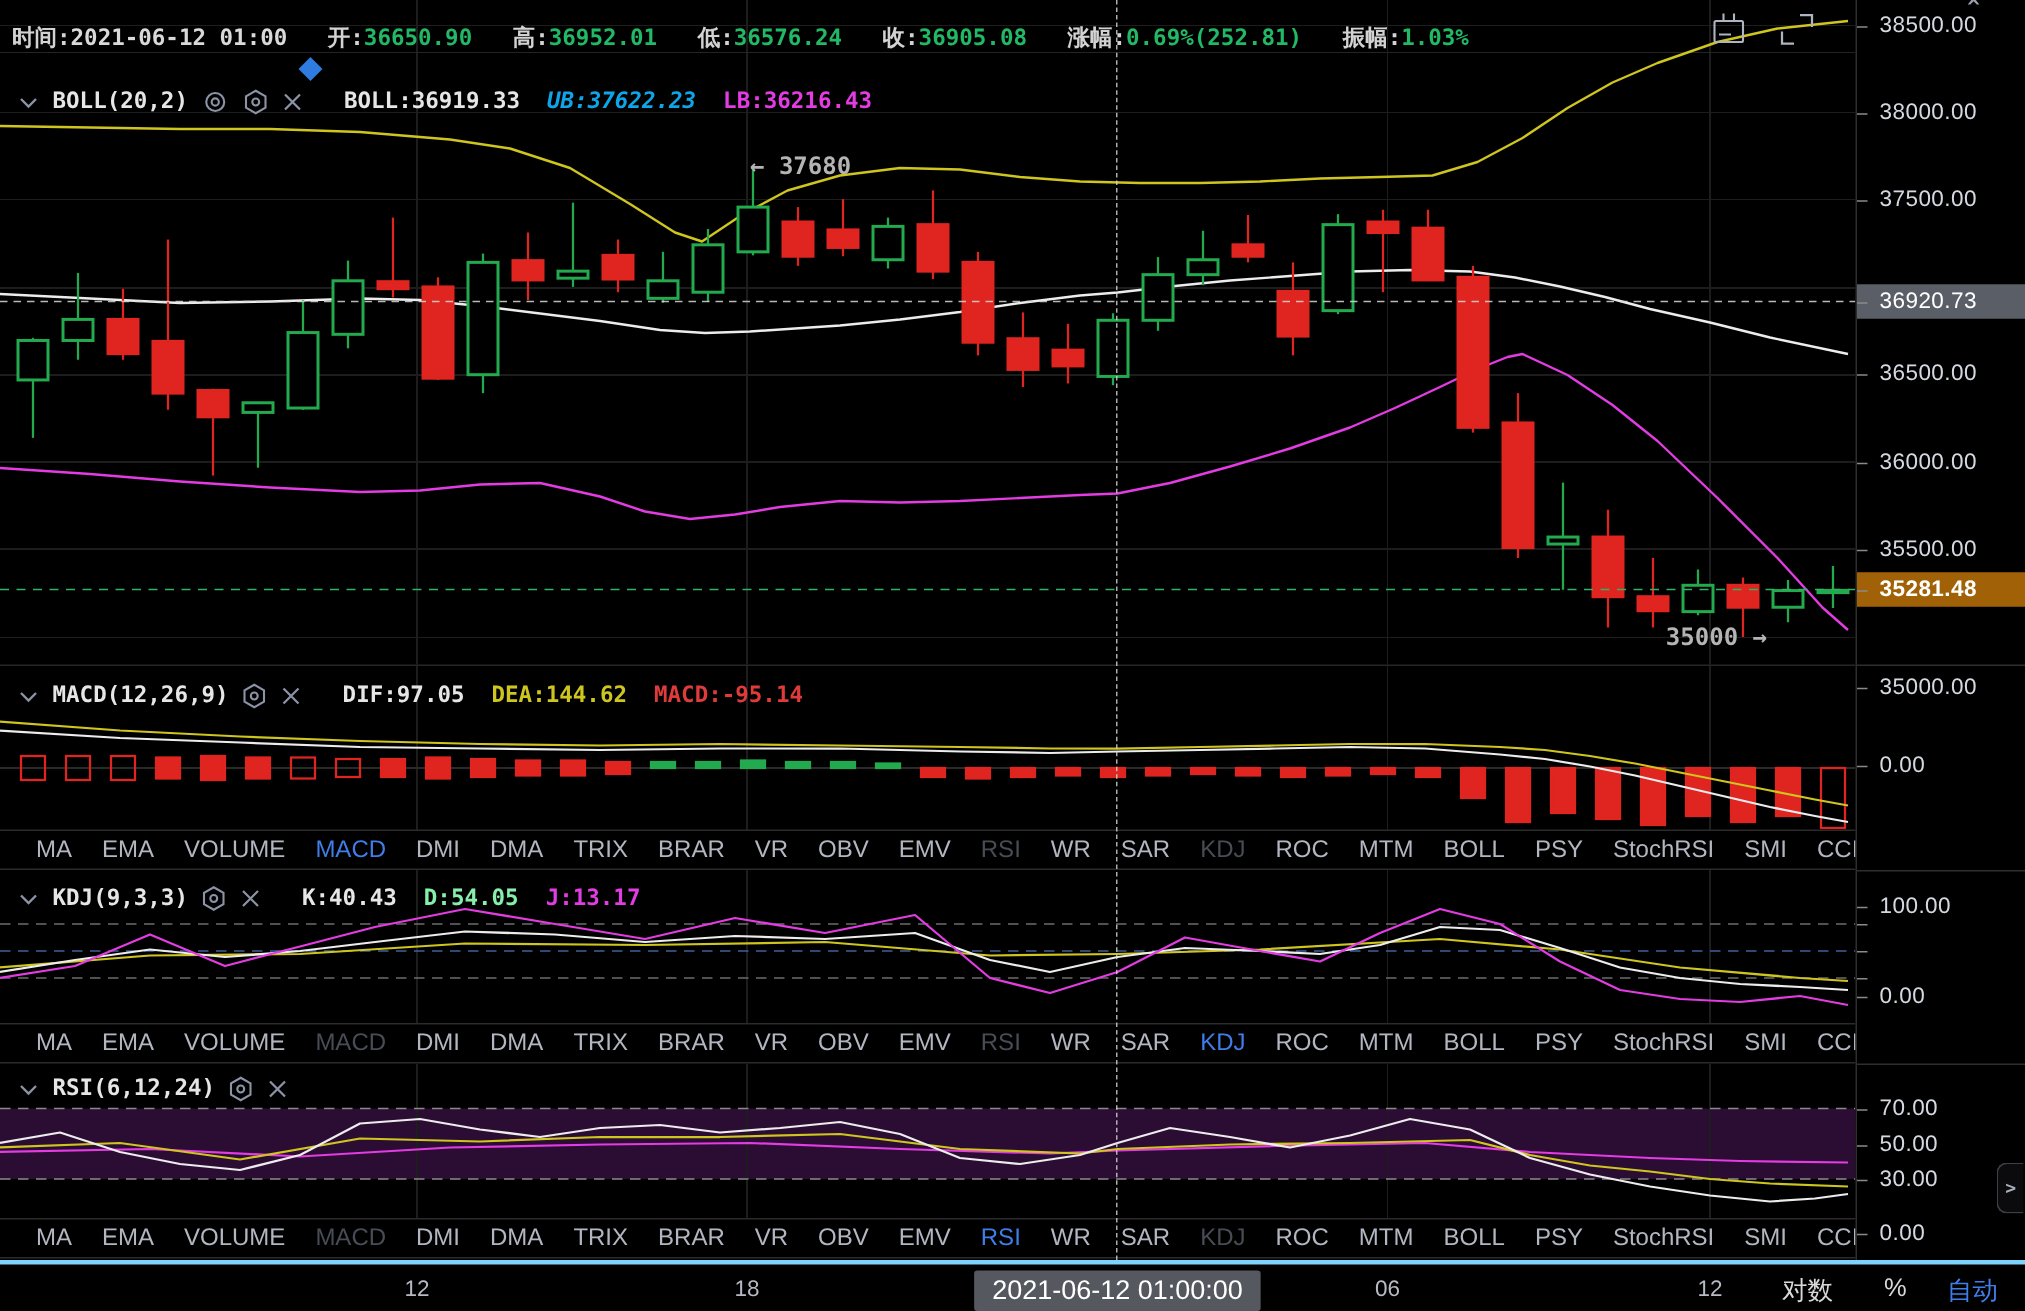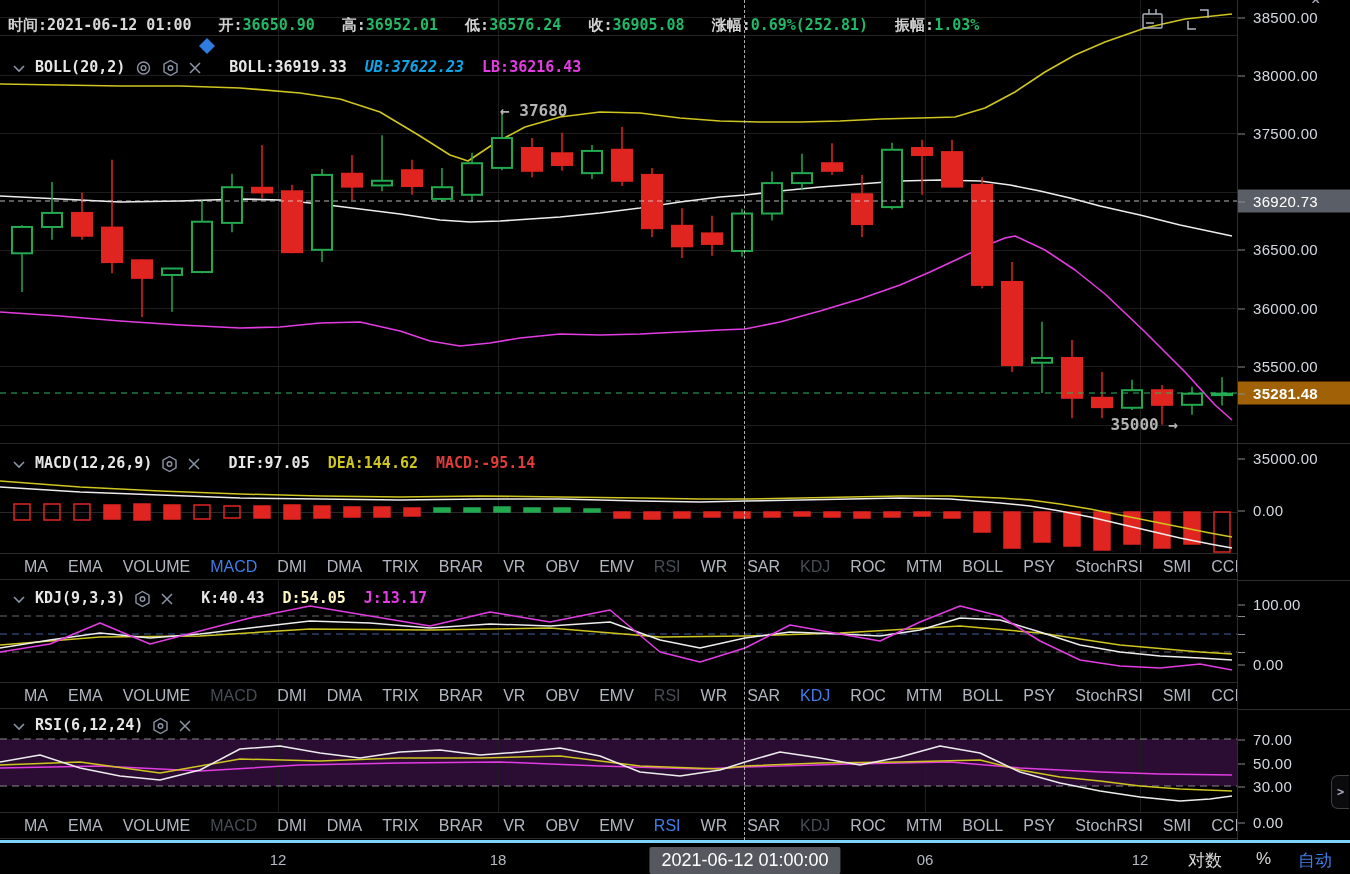--- a/index.html
+++ b/index.html
@@ -400,21 +400,21 @@
         <svg width="17" height="18" viewBox="0 0 17 18">
           <path d="M8.5 1.5 L15 5.2 V12.8 L8.5 16.5 L2 12.8 V5.2 Z" fill="none" stroke="#8b93a6" stroke-width="1.4"></path>
           <circle cx="8.5" cy="9" r="2.3" fill="none" stroke="#8b93a6" stroke-width="1.4"></circle>
         </svg>
       </span>
       <span class="hicon">
         <svg width="14" height="14" viewBox="0 0 14 14">
           <path d="M2 2 L12 12 M12 2 L2 12" stroke="#8b93a6" stroke-width="1.5"></path>
         </svg>
       </span>
-      <span class="vals"><span style="color: rgb(230, 230, 230);">K:40.43</span><span style="color: #fef9c3;">D:54.05</span><span style="color: rgb(226, 60, 226);">J:13.17</span></span>
+      <span class="vals"><span style="color: rgb(230, 230, 230);">K:40.43</span><span style="color: #86efac;">D:54.05</span><span style="color: rgb(226, 60, 226);">J:13.17</span></span>
     </div>
   <div class="ind-header" id="hdr-rsi" style="top:715px">
       <span class="hicon">
         <svg width="14" height="9" viewBox="0 0 14 9">
           <polyline points="2,2 7,7 12,2" fill="none" stroke="#8b93a6" stroke-width="1.6"></polyline>
         </svg>
       </span>
       <span>RSI(6,12,24)</span>
       <span class="hicon">
         <svg width="17" height="18" viewBox="0 0 17 18">

